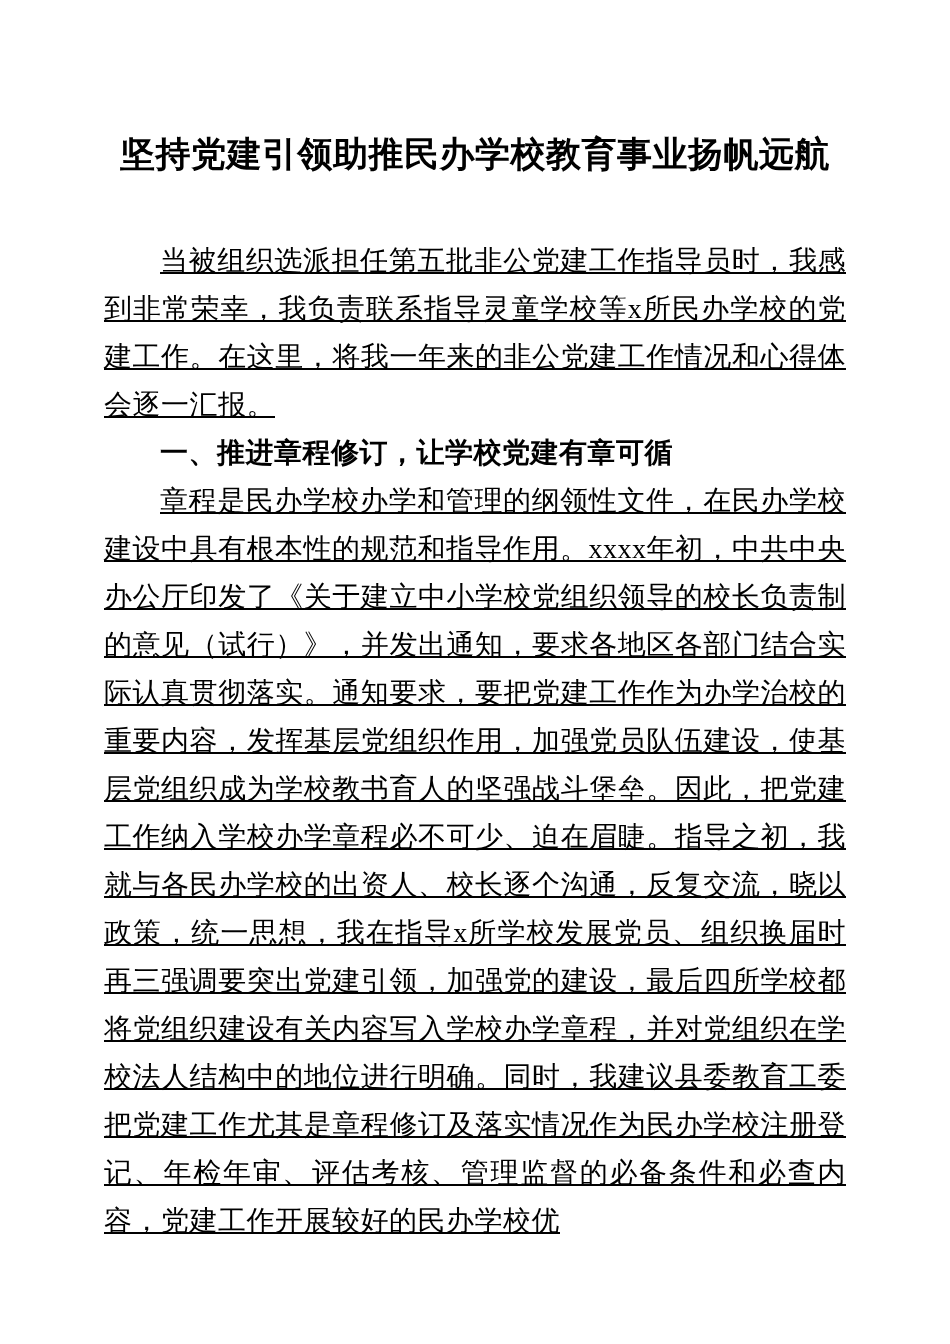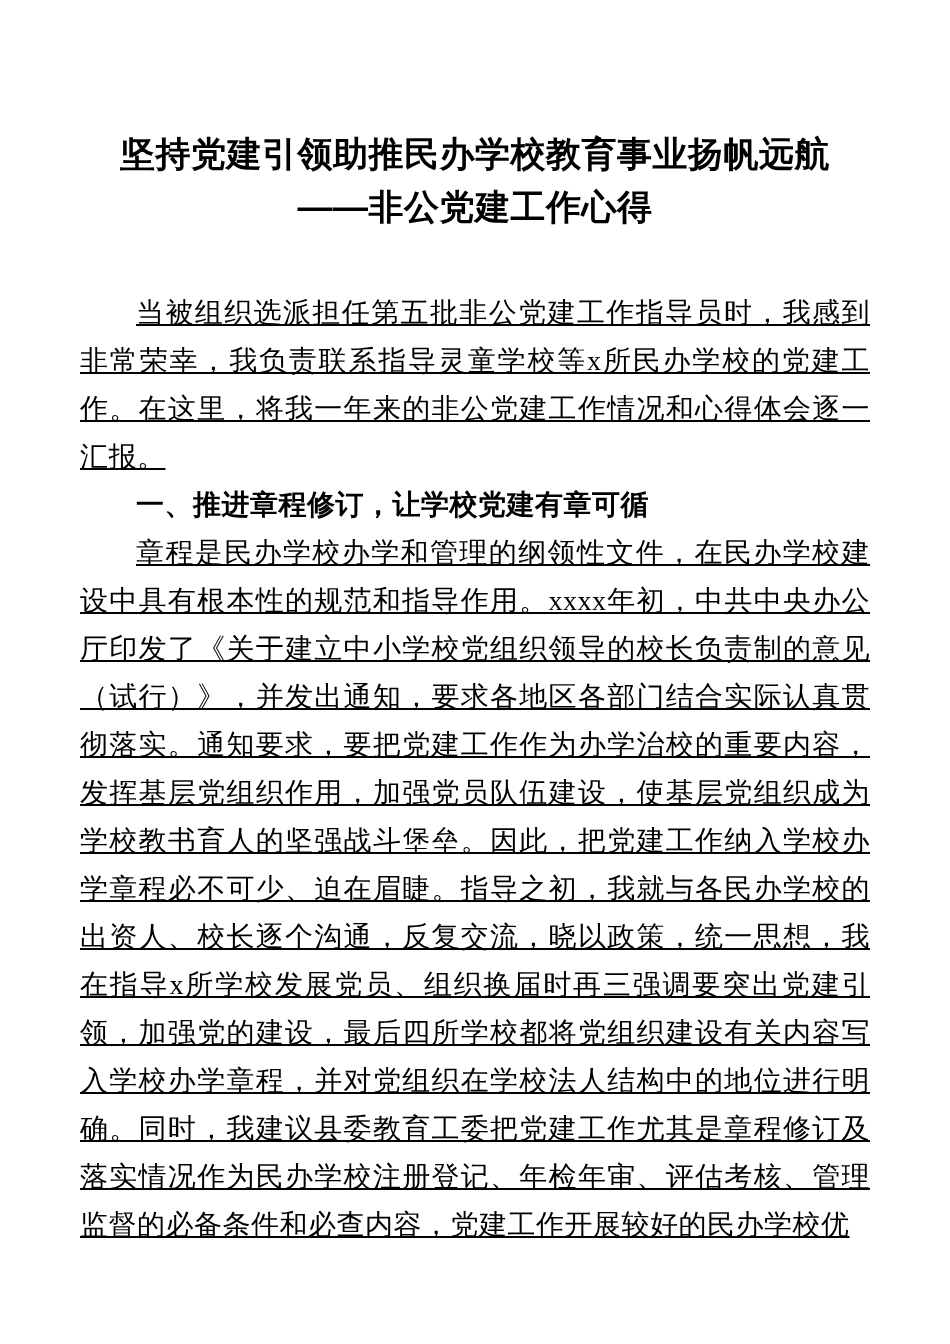--- a/index.html
+++ b/index.html
@@ -7,21 +7,21 @@
     padding: 0;
     background: #ffffff;
   }
   .page {
     position: relative;
     width: 950px;
     height: 1344px;
     margin: 0 auto;
     background: #ffffff;
     box-sizing: border-box;
-    padding: 0 80px;
+    padding: 0 104px;
     overflow: hidden;
     color: #000000;
   }
   .doc-title {
     margin: 128px 0 0 0;
     font-family: "Liberation Sans", "DejaVu Sans", sans-serif;
     font-weight: 700;
     font-size: 35px;
     line-height: 1.5;
     text-align: center;
@@ -56,21 +56,20 @@
     letter-spacing: 0.5px;
   }
 </style>
 </head>
 <body>
 
 <div class="page">
 
   <h1 class="doc-title">
     <span class="title-line">坚持党建引领助推民办学校教育事业扬帆远航</span>
-    <span class="title-line">——非公党建工作心得</span>
   </h1>
 
   <div class="doc-body">
 
     <p class="para">当被组织选派担任第五批非公党建工作指导员时，我感到非常荣幸，我负责联系指导灵童学校等x所民办学校的党建工作。在这里，将我一年来的非公党建工作情况和心得体会逐一汇报。</p>
 
     <h2 class="section-heading">一、推进章程修订，让学校党建有章可循</h2>
 
     <p class="para">章程是民办学校办学和管理的纲领性文件，在民办学校建设中具有根本性的规范和指导作用。xxxx年初，中共中央办公厅印发了《关于建立中小学校党组织领导的校长负责制的意见（试行）》，并发出通知，要求各地区各部门结合实际认真贯彻落实。通知要求，要把党建工作作为办学治校的重要内容，发挥基层党组织作用，加强党员队伍建设，使基层党组织成为学校教书育人的坚强战斗堡垒。因此，把党建工作纳入学校办学章程必不可少、迫在眉睫。指导之初，我就与各民办学校的出资人、校长逐个沟通，反复交流，晓以政策，统一思想，我在指导x所学校发展党员、组织换届时再三强调要突出党建引领，加强党的建设，最后四所学校都将党组织建设有关内容写入学校办学章程，并对党组织在学校法人结构中的地位进行明确。同时，我建议县委教育工委把党建工作尤其是章程修订及落实情况作为民办学校注册登记、年检年审、评估考核、管理监督的必备条件和必查内容，党建工作开展较好的民办学校优</p>
 

